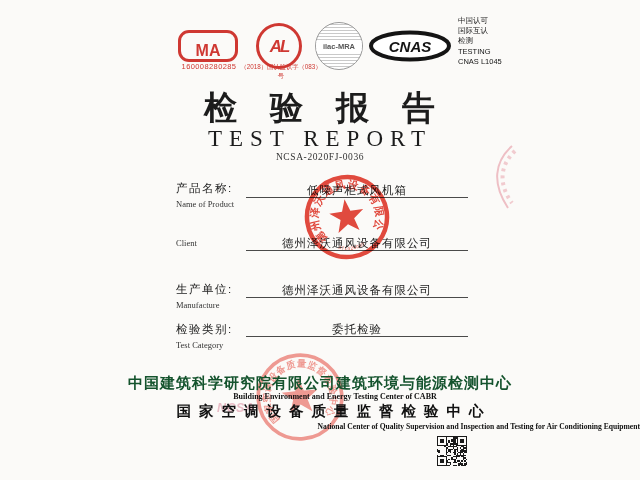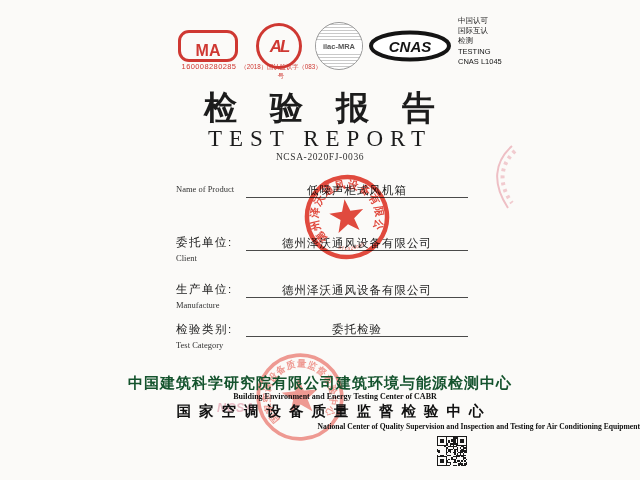--- a/index.html
+++ b/index.html
@@ -87,27 +87,27 @@
   <div>检测</div>
   <div class="b">TESTING</div>
   <div class="b">CNAS L1045</div>
 </div>
 
 <div class="abs title-zh">检验报告</div>
 <div class="abs title-en">TEST REPORT</div>
 <div class="abs report-no">NCSA-2020FJ-0036</div>
 
 <div class="abs f-label" style="top:181px">
+  <div class="zh">产品名称:</div>
   <div class="en">Name of Product</div>
 </div>
 <div class="abs f-value" style="top:183px">低噪声柜式风机箱</div>
 <div class="abs f-line" style="top:197px"></div>
 
 <div class="abs f-label" style="top:235px">
-  <div class="zh">委托单位:</div>
   <div class="en">Client</div>
 </div>
 <div class="abs f-value" style="top:236px">德州泽沃通风设备有限公司</div>
 <div class="abs f-line" style="top:250px"></div>
 
 <div class="abs f-label" style="top:282px">
   <div class="zh">生产单位:</div>
   <div class="en">Manufacture</div>
 </div>
 <div class="abs f-value" style="top:283px">德州泽沃通风设备有限公司</div>

